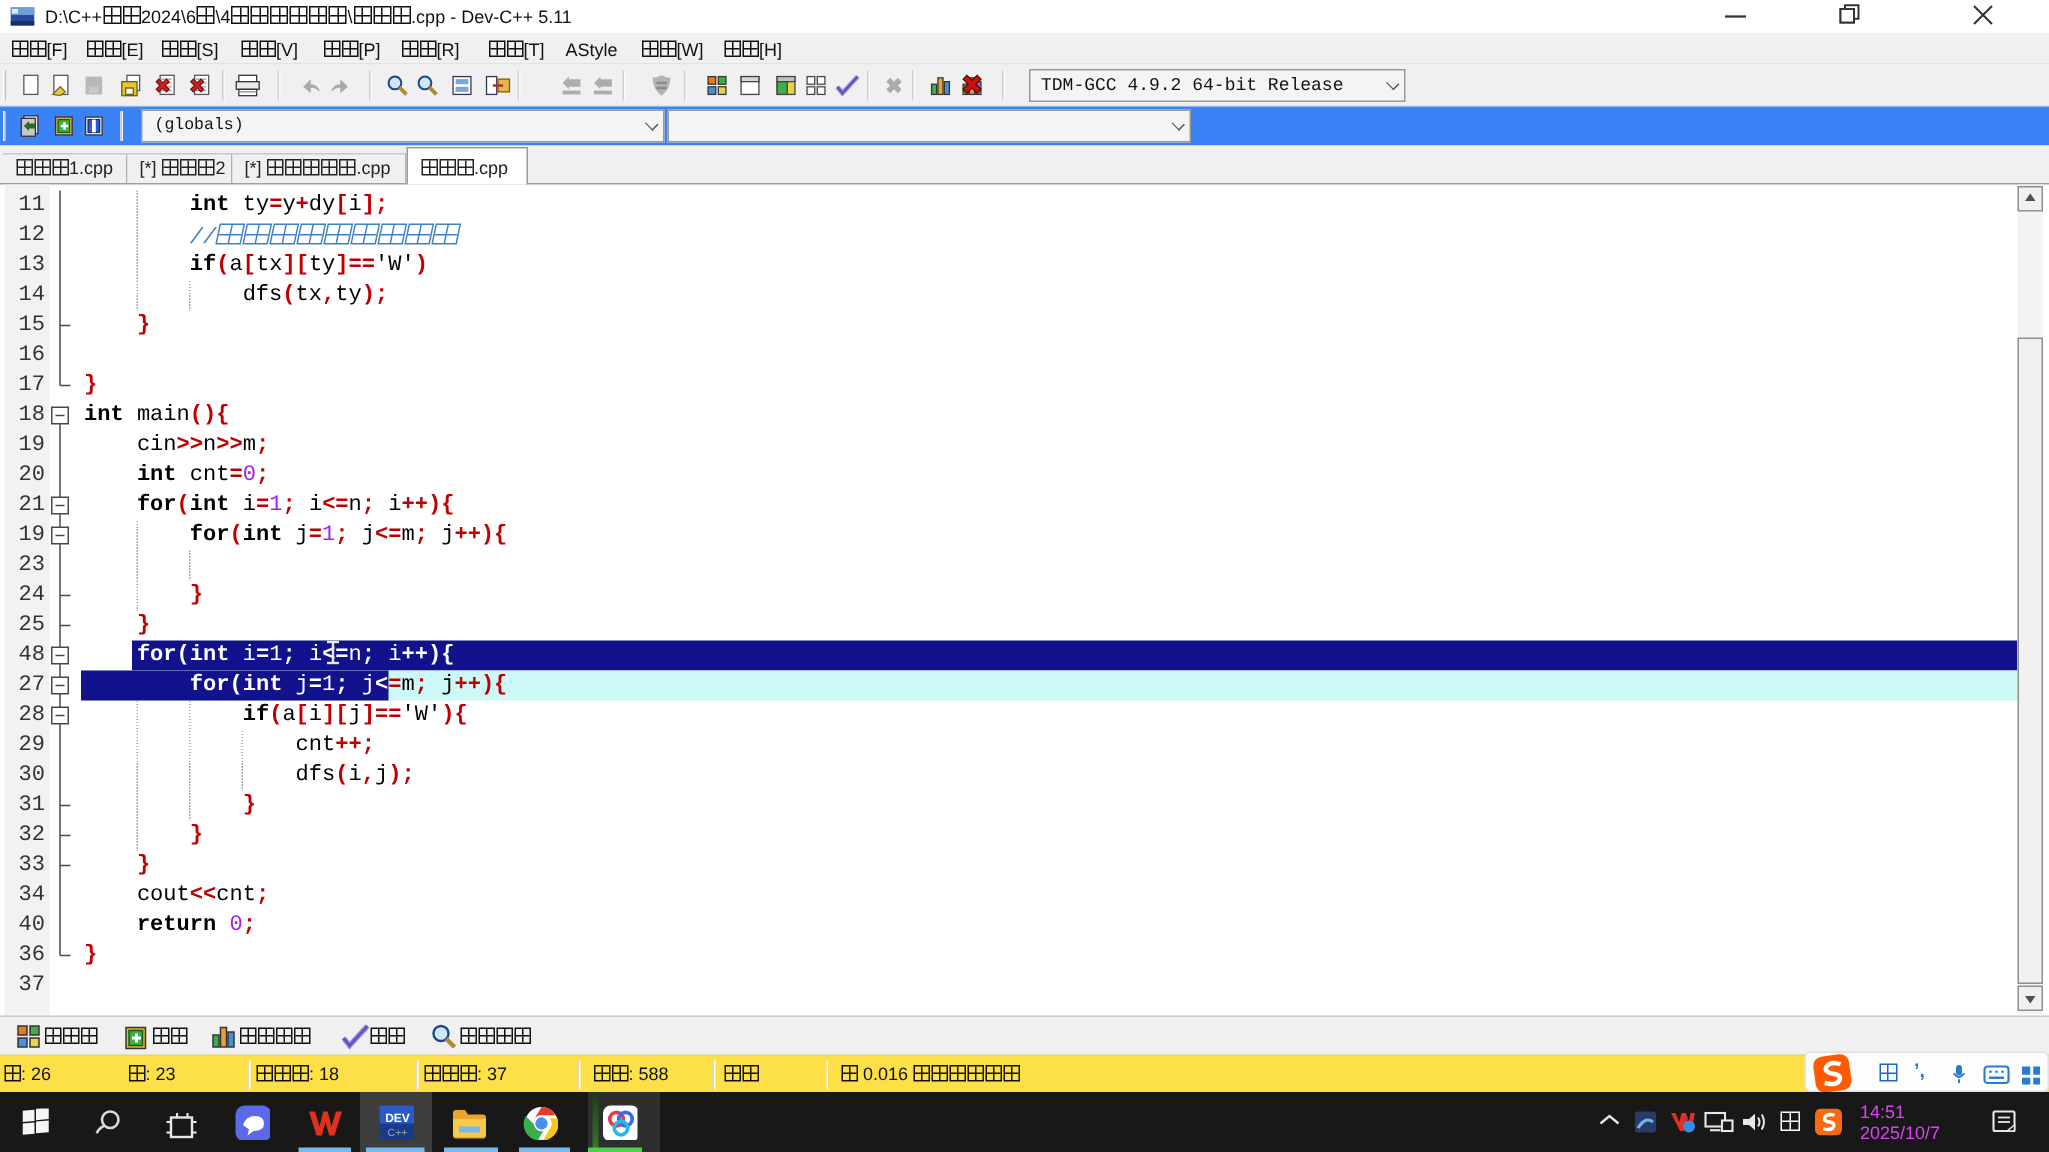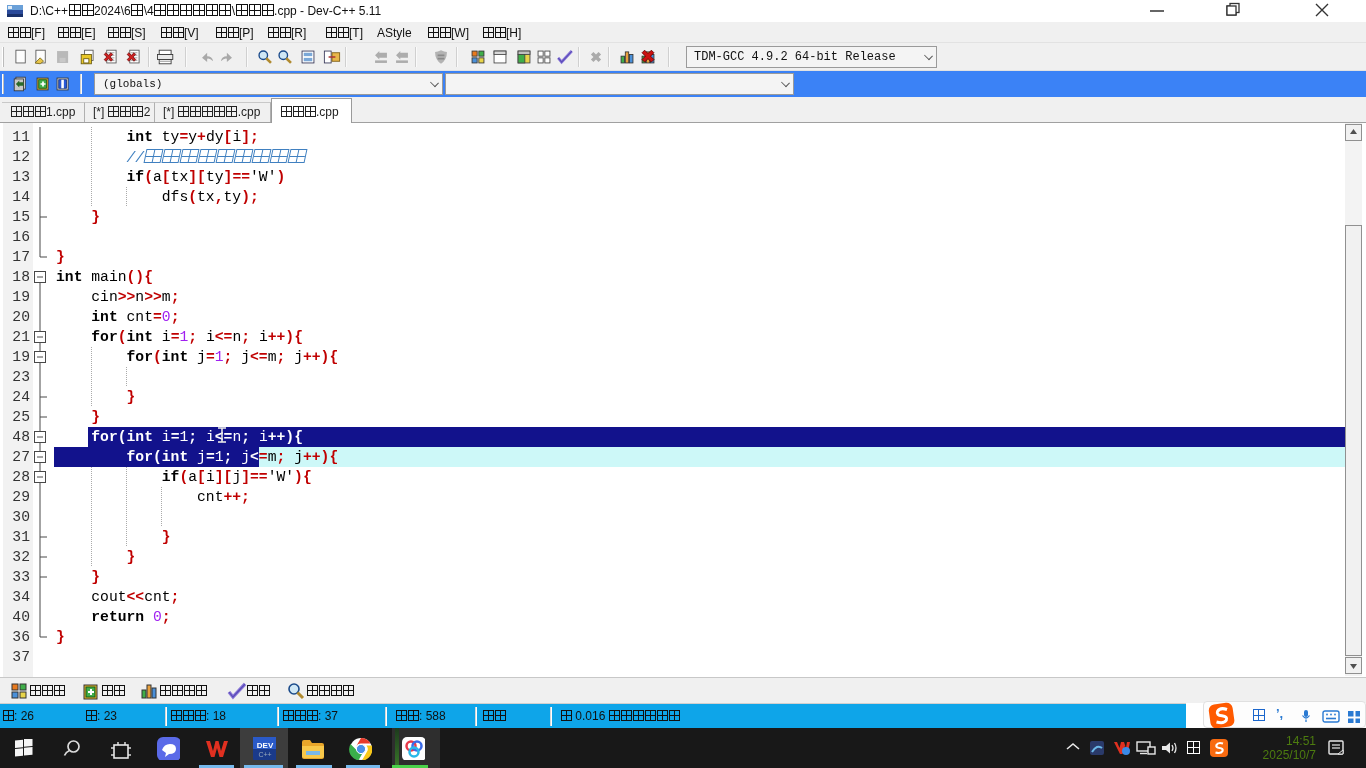--- a/index.html
+++ b/index.html
@@ -27,21 +27,21 @@
 b.k{color:#000}
 b.s{color:#c00000}
 span.n{color:#a020f0}
 span.c{color:#4080c0;font-style:italic}
 .w{color:#fff!important}
 .guide{position:absolute;width:1px;background-image:repeating-linear-gradient(#aaa 0 1px,transparent 1px 2px)}
 #sbar{position:absolute;left:1345px;top:0;width:17px;height:553px;background:#f3f3f3}
 .sbtn{position:absolute;left:0;width:17px;height:17px;background:#f1f1f1;border:1px solid #909090;color:#444;font-size:8px;text-align:center;line-height:15px}
 #sthumb{position:absolute;left:0;width:17px;background:#f1f1f1;border:1px solid #909090}
 #btabs{left:0;top:677px;width:1366px;height:26px;background:#f0f0f0;border-top:1px solid #c8c8c8;font-size:12px;color:#111}
-#status{left:0;top:703px;width:1186px;height:25px;background:#0ea5e9;border-top:1px solid #d0d0d0;font-size:12px;color:#111}
+#status{left:0;top:703px;width:1366px;height:25px;background:#fde047;border-top:1px solid #d0d0d0;font-size:12px;color:#111}
 .sep{position:absolute;top:3px;height:19px;width:2px;border-left:1px solid #d7d7d7;border-right:1px solid #fff}
 #taskbar{left:0;top:728px;width:1366px;height:40px;background:#181818;color:#fff}
 .ticon{position:absolute;top:8px;width:24px;height:24px}
 .tbi{position:absolute;top:3px;width:23px;height:22px}
 .tbi svg{transform:scale(.85);transform-origin:50% 50%}
 .tsep{position:absolute;top:4px;height:20px;width:2px;border-left:1px solid #d0d0d0;border-right:1px solid #fafafa}
 .combo{position:absolute;background:#f4f4f4;border:1px solid #9a9a9a;font:12px "Liberation Mono",monospace;color:#111}
 .combo .ar{position:absolute;right:4px;top:40%;width:7px;height:7px;border-right:1.6px solid #555;border-bottom:1.6px solid #555;transform:translateY(-40%) rotate(45deg) scaleY(.8)}
 </style></head><body>
 <div class="abs" id="title">
@@ -317,20 +317,21 @@
     <div class="cl" style="left:56px;top:166px">    cin<b class="s">&gt;&gt;</b>n<b class="s">&gt;&gt;</b>m<b class="s">;</b></div>
     <div class="cl" style="left:56px;top:186px">    <b class="k">int</b> cnt<b class="s">=</b><span class="n">0</span><b class="s">;</b></div>
     <div class="cl" style="left:56px;top:206px">    <b class="k">for</b><b class="s">(</b><b class="k">int</b> i<b class="s">=</b><span class="n">1</span><b class="s">;</b> i<b class="s">&lt;=</b>n<b class="s">;</b> i<b class="s">++){</b></div>
     <div class="cl" style="left:56px;top:226px">        <b class="k">for</b><b class="s">(</b><b class="k">int</b> j<b class="s">=</b><span class="n">1</span><b class="s">;</b> j<b class="s">&lt;=</b>m<b class="s">;</b> j<b class="s">++){</b></div>
     <div class="cl" style="left:56px;top:266px">        <b class="s">}</b></div>
     <div class="cl" style="left:56px;top:286px">    <b class="s">}</b></div>
     <div class="cl" style="left:56px;top:306px"><span class="w">    </span><b class="w">for</b><b class="w">(</b><b class="w">int</b><span class="w"> i</span><b class="w">=</b><span class="w">1</span><b class="w">;</b><span class="w"> i</span><b class="w">&lt;=</b><span class="w">n</span><b class="w">;</b><span class="w"> i</span><b class="w">++){</b></div>
     <div class="cl" style="left:56px;top:326px"><span class="w">        </span><b class="w">for</b><b class="w">(</b><b class="w">int</b><span class="w"> j</span><b class="w">=</b><span class="w">1</span><b class="w">;</b><span class="w"> j</span><b class="w">&lt;</b><b class="s">=</b>m<b class="s">;</b> j<b class="s">++){</b></div>
     <div class="cl" style="left:56px;top:346px">            <b class="k">if</b><b class="s">(</b>a<b class="s">[</b>i<b class="s">][</b>j<b class="s">]==</b>'W'<b class="s">){</b></div>
     <div class="cl" style="left:56px;top:366px">                cnt<b class="s">++;</b></div>
+    <div class="cl" style="left:56px;top:386px">                dfs<b class="s">(</b>i<b class="s">,</b>j<b class="s">);</b></div>
     <div class="cl" style="left:56px;top:406px">            <b class="s">}</b></div>
     <div class="cl" style="left:56px;top:426px">        <b class="s">}</b></div>
     <div class="cl" style="left:56px;top:446px">    <b class="s">}</b></div>
     <div class="cl" style="left:56px;top:466px">    cout<b class="s">&lt;&lt;</b>cnt<b class="s">;</b></div>
     <div class="cl" style="left:56px;top:486px">    <b class="k">return</b> <span class="n">0</span><b class="s">;</b></div>
     <div class="cl" style="left:56px;top:506px"><b class="s">}</b></div>
     <div class="cl" style="left:56px;top:526px"></div>
     <svg class="abs" style="left:216px;top:303px" width="12" height="18">
       <g stroke="#e8e8e8" stroke-width="1.6">
         <line x1="2" y1="2" x2="10" y2="2"></line>
@@ -500,19 +501,19 @@
     </svg>
     <svg class="abs" style="left:1160px;top:12px" width="20" height="16">
       <path d="M2 6 L6 6 L10 2.5 L10 13.5 L6 10 L2 10 Z" fill="#e8e8e8"></path>
       <path d="M12 5 q2 3 0 6 M14.5 3 q3 5 0 10" stroke="#e8e8e8" stroke-width="1.3" fill="none"></path>
     </svg>
     <span class="abs" style="left:1186px;top:12px;font-size:14px;font-weight:bold;color:#fff"><i class="z" style="width:13px;height:13px"></i></span>
     <svg class="abs" style="left:1210px;top:11px" width="18" height="18">
       <rect x="0" y="0" width="18" height="18" rx="4" fill="#f86a10"></rect>
       <path d="M13 4.5 Q8 3 6.5 6 Q5.5 8.5 9.5 9 Q13.5 9.5 12.5 12 Q11 15 5.5 13.5" fill="none" stroke="#fff" stroke-width="2.2"></path>
     </svg>
-    <div class="abs" style="left:1240px;top:6px;width:76px;text-align:right;font-size:12px;color:#4d7c0f">14:51<br>2025/10/7</div>
+    <div class="abs" style="left:1240px;top:6px;width:76px;text-align:left;font-size:12px;color:#d946ef">14:51<br>2025/10/7</div>
     <svg class="abs" style="left:1328px;top:12px" width="18" height="16">
       <rect x="1" y="1" width="14" height="13" rx="1" fill="none" stroke="#e8e8e8" stroke-width="1.4"></rect>
       <line x1="4" y1="5" x2="12" y2="5" stroke="#e8e8e8" stroke-width="1.2"></line>
       <line x1="4" y1="8" x2="12" y2="8" stroke="#e8e8e8" stroke-width="1.2"></line>
       <path d="M10 14 l5 0 l0 -4 Z" fill="#181818" stroke="#e8e8e8" stroke-width="1"></path>
     </svg>
   </div>
 </body></html>

